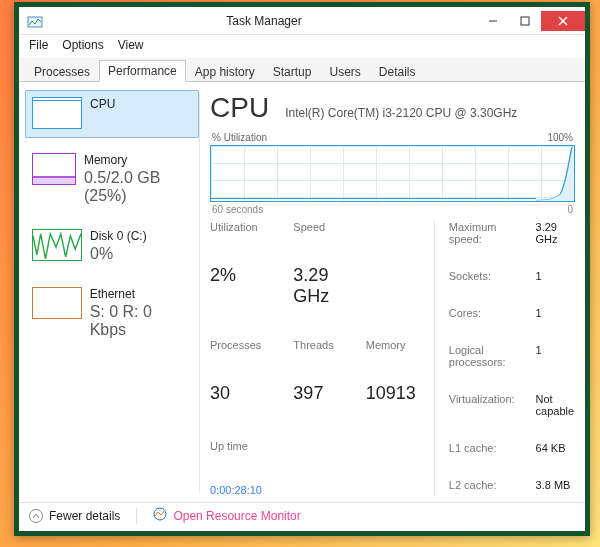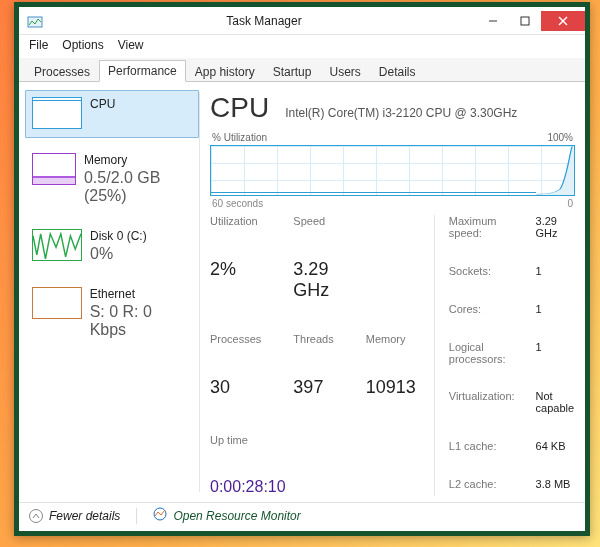--- a/index.html
+++ b/index.html
@@ -140,29 +140,28 @@
     font-size: 10px; color: #888; padding: 2px 2px 6px 2px; gap: 6px;
   }
   .statsArea { display: flex; gap: 18px; }
   .statsLeft { display: grid; grid-template-columns: repeat(3, auto); column-gap: 18px; row-gap: 2px; gap: 32px; }
   .statsRight { display: grid; grid-template-columns: auto auto; column-gap: 10px; row-gap: 2px; border-left: 1px solid #e5e5e5; padding-left: 14px; gap: 20px; }
   .sl-label { font-size: 11px; color: #777; }
   .sl-val { font-size: 18px; color: #222; }
   .sr-label { font-size: 11px; color: #777; }
   .sr-val { font-size: 11px; color: #222; }
   .uptimeLabel { grid-column: 1 / span 3; font-size: 11px; color: #777; margin-top: 4px; }
-  .uptimeVal { grid-column: 1 / span 3; font-size: 16px; color: #4c1d95; }
+  .uptimeVal { grid-column: 1 / span 3; font-size: 11px; color: #3b82f6; }
   .footer {
     height: 26px; border-top: 1px solid #e0e0e0;
     display: flex; align-items: center; gap: 16px;
     padding: 0 10px;
-    font-style: italic;
   }
   .footerLink { display: flex; align-items: center; gap: 6px; font-size: 12px; }
-  .footerLink .blue { color: #14532d; }
+  .footerLink .blue { color: #ec4899; }
   .circle {
     width: 14px; height: 14px; border: 1px solid #888; border-radius: 50%;
     display: flex; align-items: center; justify-content: center;
     font-size: 10px; color: #888;
   }
   .annotation {
     position: absolute; z-index: 50; pointer-events: none;
     color: #ff0000; font-size: 13px; font-weight: 400;
   }
   .diskSvg { position:absolute; inset:0; }

